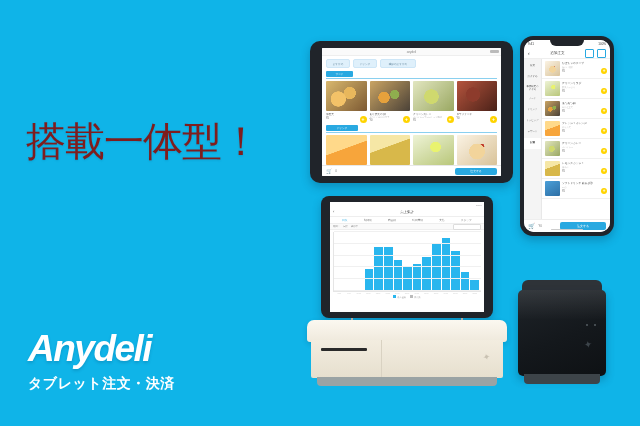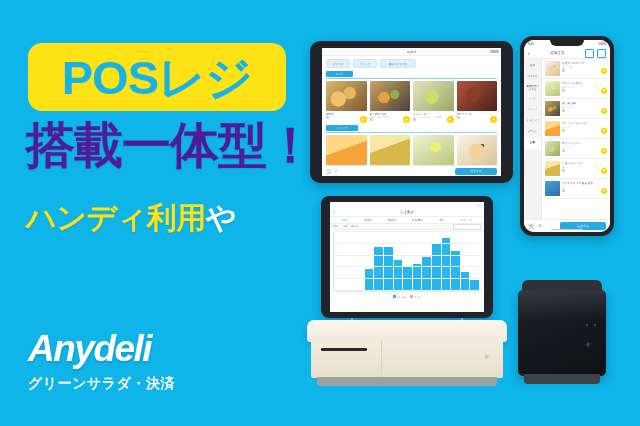--- a/index.html
+++ b/index.html
@@ -15,21 +15,21 @@
     position:absolute;left:28px;top:43px;width:258px;height:68px;
     background:#fde216;border-radius:14px;
     display:flex;align-items:center;justify-content:center;
   }
   .badge-text{
     color:#16b2e8;font-size:47px;font-weight:bold;letter-spacing:-1px;
     line-height:1;white-space:nowrap;
   }
   .headline-white{
     position:absolute;left:26px;top:120px;width:300px;
-    color:#4c1d95;font-size:49px;font-weight:bold;line-height:1.05;
+    color:#7f1d1d;font-size:40px;font-weight:normal;line-height:1.05;
     letter-spacing:-1px;white-space:nowrap;
     text-shadow:0 1px 2px rgba(0,80,120,.18);
   }
   .sub-block{position:absolute;left:26px;top:198px;width:300px;}
   .sub-line{
     font-size:30px;font-weight:bold;line-height:1.30;
     white-space:nowrap;letter-spacing:-0.5px;
     text-shadow:0 1px 2px rgba(0,80,120,.18);
   }
   .y{color:#fde216;}
@@ -238,35 +238,29 @@
     radial-gradient(circle at 50% 55%,#f2d49b 0 30%,transparent 31%),
     radial-gradient(circle at 62% 38%,#c0392b 0 8%,transparent 9%),
     linear-gradient(140deg,#fbf3e4,#d9c39a);}
   .img-cola{background:linear-gradient(150deg,#4a9fd8,#2e6fa5);}
 </style>
 </head>
 <body>
 
 <div id="stage">
 
-  <div class="badge">
-    <span class="badge-text">POSレジ</span>
-  </div>
 
   <div class="headline-white">搭載一体型！</div>
 
   <div class="sub-block">
-    <div class="sub-line">
-      <span class="y">ハンディ利用</span><span class="w">や</span>
-    </div>
   </div>
 
   <div class="logo-wrap">
     <div class="logo-mark">Anydeli</div>
-    <div class="logo-sub">グリーンサラダ・決済</div>
+    <div class="logo-sub">タブレット注文・決済</div>
   </div>
 
   <div class="device" id="tablet-menu">
     <div class="bezel">
       <div class="screen">
 
         <div class="tm-status">
           <span class="tm-title">anydeli</span>
           <span class="tm-batt"></span>
         </div>

